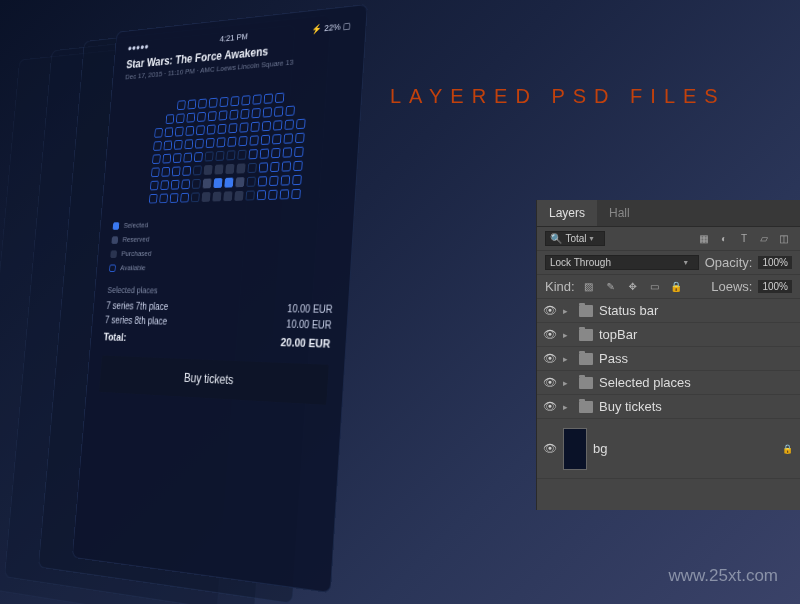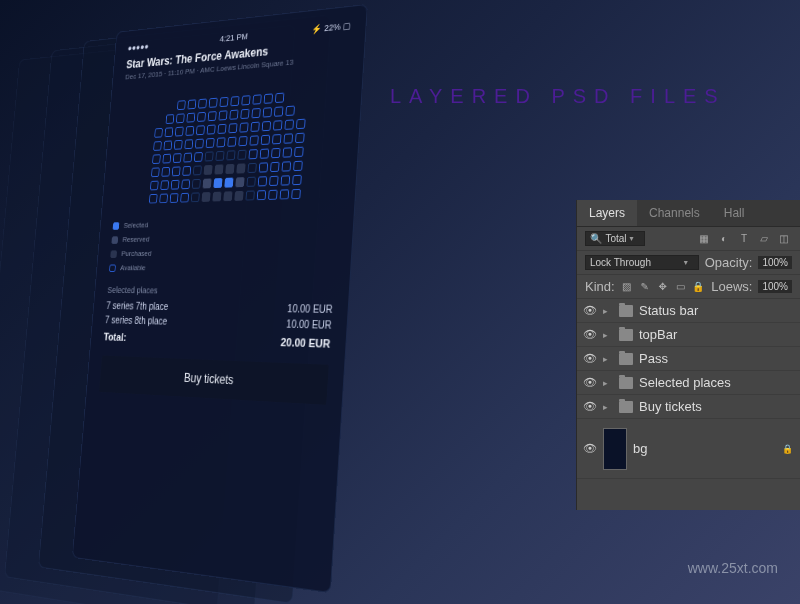--- a/index.html
+++ b/index.html
@@ -9,32 +9,32 @@
   background: linear-gradient(135deg, #0a1228 0%, #1a2442 40%, #2a3558 70%, #3a4268 100%);
   font-family: -apple-system, "Helvetica Neue", Arial, sans-serif;
   overflow: hidden;
   position: relative;
 }
 
 .hero-title {
   position: absolute;
   top: 85px;
   left: 390px;
-  color: #4c1d95;
+  color: #c2410c;
   font-size: 20px;
   letter-spacing: 8px;
   font-weight: 300;
 }
 
 .watermark {
   position: absolute;
-  bottom: 28px;
+  bottom: 18px;
   right: 22px;
   color: #8a92a8;
-  font-size: 14px;
+  font-size: 17px;
 }
 
 
 .phone-stack {
   position: absolute;
   left: -60px;
   top: 30px;
   width: 460px;
   height: 600px;
   perspective: 1400px;
@@ -101,21 +101,21 @@
   padding: 12px;
   font-size: 12px;
   border-radius: 2px;
 }
 
 
 .ps-panel {
   position: absolute;
   right: 0;
   top: 200px;
-  width: 224px;
+  width: 264px;
   height: 310px;
   background: #454545;
   color: #d0d0d0;
   font-size: 11px;
   font-family: "Helvetica Neue", Arial, sans-serif;
   border-left: 1px solid #2a2a2a;
 }
 .ps-tabs { display:flex; background:#383838; border-bottom:1px solid #2a2a2a; }
 .ps-tab { padding: 6px 12px; font-size:12px; color:#888; }
 .ps-tab.active { color:#e0e0e0; background:#454545; }
@@ -326,21 +326,20 @@
       </div>
     </div>
 
     <div class="buy-btn">Buy tickets</div>
   </div>
 </div>
 
 <div class="ps-panel">
   <div class="ps-tabs">
     <div class="ps-tab active">Layers</div>
-    <div class="ps-tab">Channels</div>
     <div class="ps-tab">Hall</div>
   </div>
 
   <div class="ps-row">
     <div class="ps-select">
       <span>🔍</span>
       <span>Total</span>
       <span class="chev">▾</span>
     </div>
     <div class="filter-icons">

